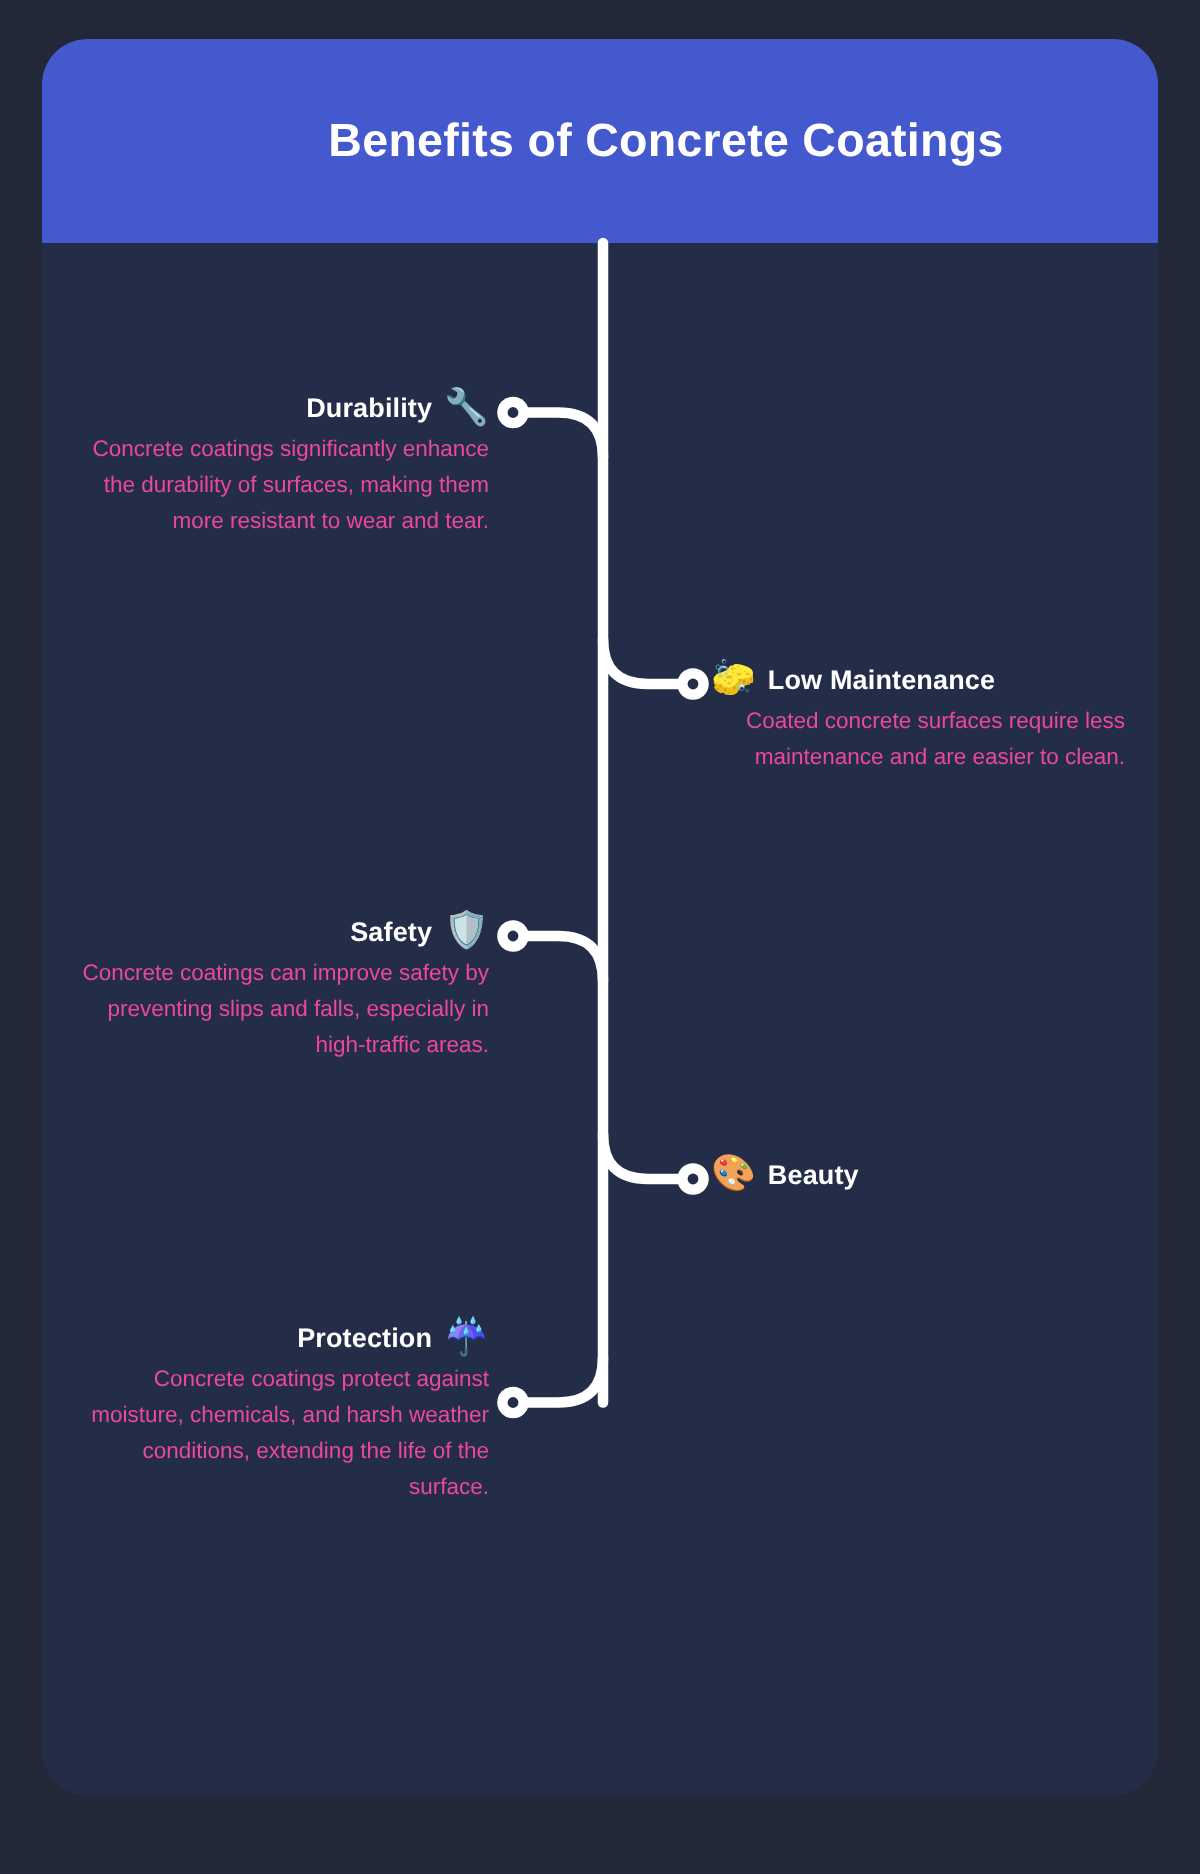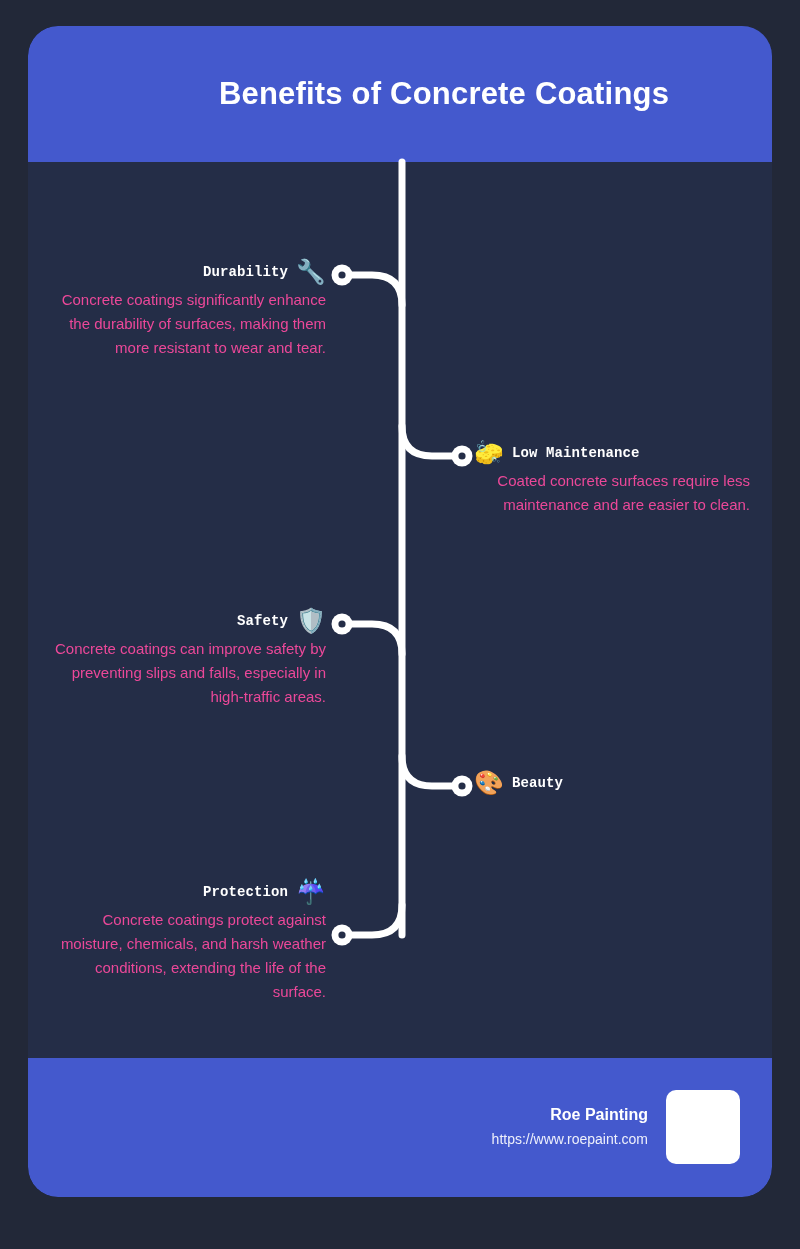--- a/index.html
+++ b/index.html
@@ -109,24 +109,23 @@
     display: flex;
     align-items: center;
     gap: 8px;
     margin-bottom: 4px;
   }
   .item.left  .item-head { justify-content: flex-end; }
   .item.right .item-head { justify-content: flex-start; }
 
   .item-title {
     color: #ffffff;
-    font-size: 14px;
+    font-size: 18px;
     font-weight: bold;
     letter-spacing: .1px;
-    font-family: Liberation Mono, monospace;
   }
   .item-icon {
     font-size: 24px;
     line-height: 1;
   }
   .item-desc {
     color: #ec4899;
     font-size: 15px;
     line-height: 24px;
   }
@@ -207,23 +206,14 @@
   </div>
 
   <div class="item left" style="top:854px">
     <div class="item-head">
       <span class="item-title">Protection</span>
       <span class="item-icon">☔</span>
     </div>
     <div class="item-desc">Concrete coatings protect against moisture, chemicals, and harsh weather conditions, extending the life of the surface.</div>
   </div>
 
-  <div id="footer">
-    <div id="footer-inner">
-      <div id="footer-text">
-        <div id="footer-brand">Roe Painting</div>
-        <div id="footer-url">https://www.roepaint.com</div>
-      </div>
-      <div id="footer-logo"></div>
-    </div>
-  </div>
 
 </div>
 
 </body></html>

